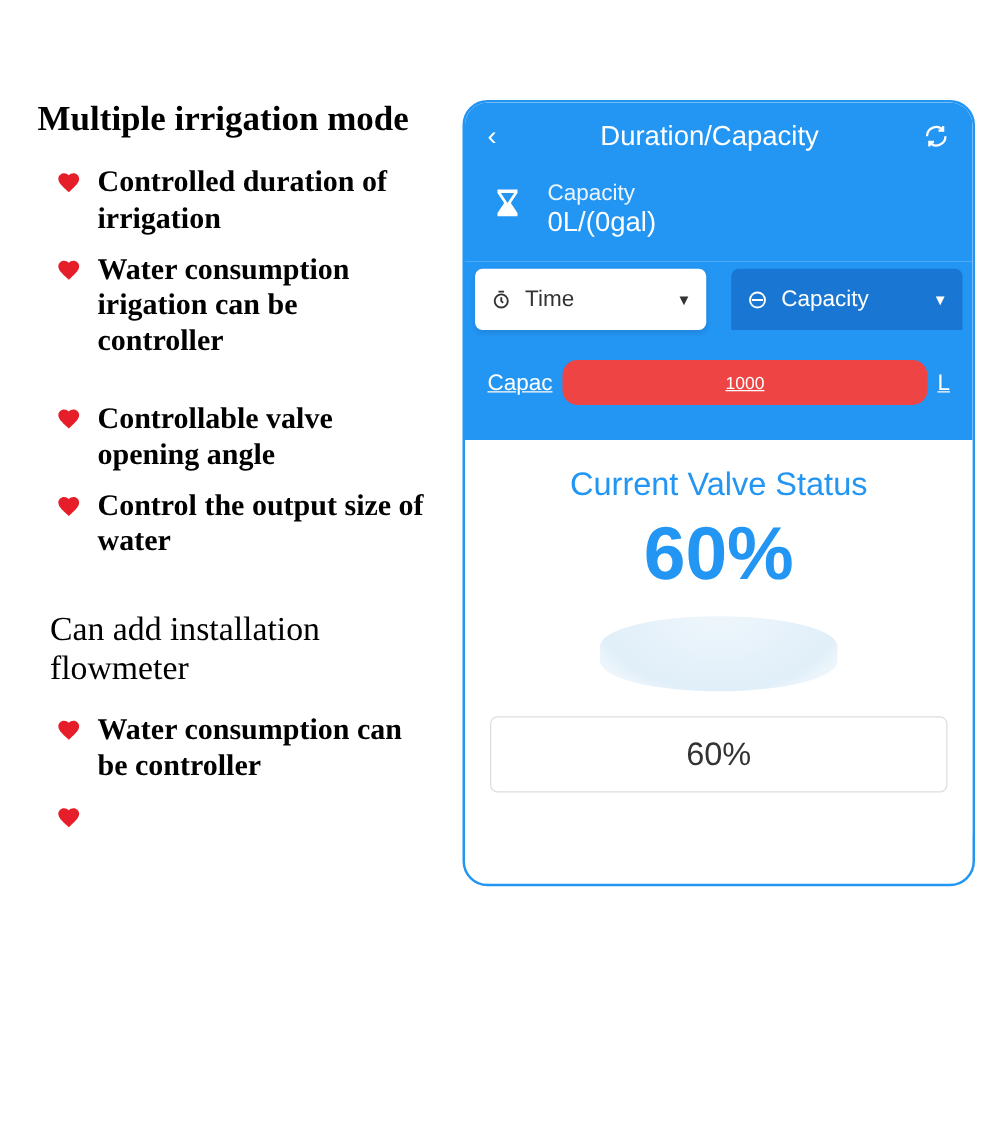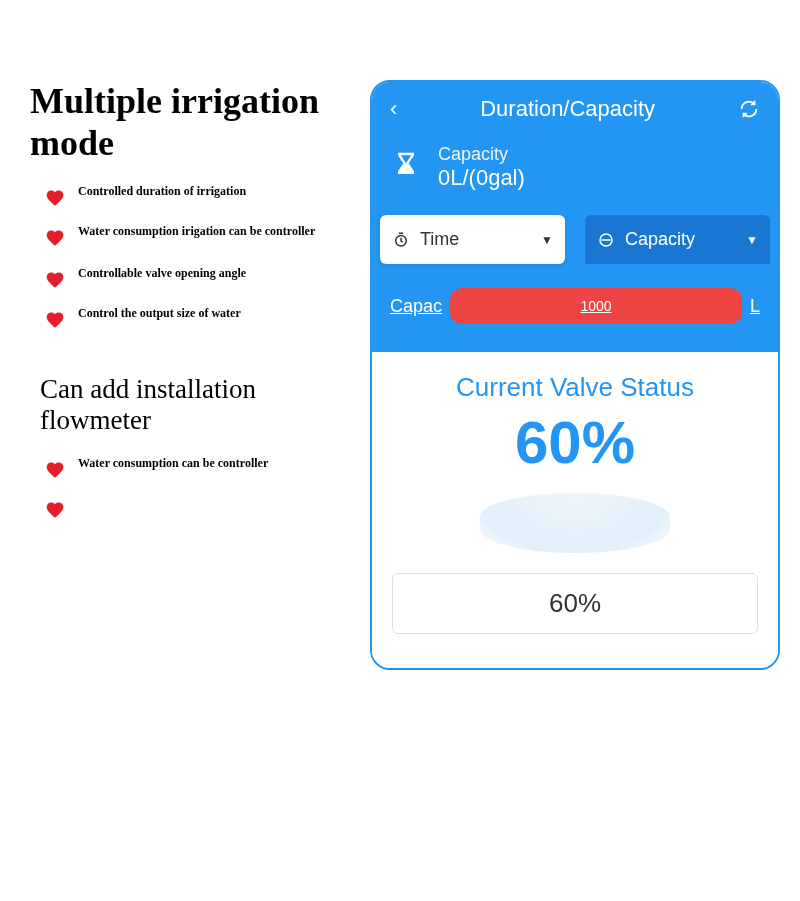--- a/index.html
+++ b/index.html
@@ -14,21 +14,21 @@
       display: flex;
       gap: 20px;
       padding: 80px 20px 20px 30px;
     }
     .left-col {
       flex: 1;
       padding-right: 10px;
     }
     .section-title {
       font-family: 'Times New Roman', Times, serif;
-      font-size: 36px;
+      font-size: 28px;
       font-weight: bold;
       color: #000;
       margin-bottom: 20px;
     }
     .bullet-list {
       margin-bottom: 40px;
     }
     .bullet-item {
       display: flex;
       align-items: flex-start;
@@ -40,21 +40,21 @@
       flex-shrink: 0;
       margin-top: 4px;
     }
     .heart-icon svg {
       width: 22px;
       height: 20px;
       fill: #e61e2a;
     }
     .bullet-text {
       font-family: 'Times New Roman', Times, serif;
-      font-size: 12px;
+      font-size: 24px;
       font-weight: bold;
       color: #000;
       line-height: 1.2;
     }
     .second-section-title {
       font-family: 'Times New Roman', Times, serif;
       font-size: 27px;
       font-weight: normal;
       color: #000;
       margin-bottom: 20px;
@@ -249,21 +249,21 @@
               <path d="M12 21.35l-1.45-1.32C5.4 15.36 2 12.28 2 8.5 2 5.42 4.42 3 7.5 3c1.74 0 3.41.81 4.5 2.09C13.09 3.81 14.76 3 16.5 3 19.58 3 22 5.42 22 8.5c0 3.78-3.4 6.86-8.55 11.54L12 21.35z"></path>
             </svg></span>
         <span class="bullet-text">Controlled duration of irrigation</span>
       </div>
       <div class="bullet-item">
         <span class="heart-icon"><svg viewBox="0 0 24 24">
               <path d="M12 21.35l-1.45-1.32C5.4 15.36 2 12.28 2 8.5 2 5.42 4.42 3 7.5 3c1.74 0 3.41.81 4.5 2.09C13.09 3.81 14.76 3 16.5 3 19.58 3 22 5.42 22 8.5c0 3.78-3.4 6.86-8.55 11.54L12 21.35z"></path>
             </svg></span>
         <span class="bullet-text">Water consumption irigation can be controller</span>
       </div>
-      <div class="bullet-item" style="margin-top:14px">
+      <div class="bullet-item" style="margin-top:33px">
         <span class="heart-icon"><svg viewBox="0 0 24 24">
               <path d="M12 21.35l-1.45-1.32C5.4 15.36 2 12.28 2 8.5 2 5.42 4.42 3 7.5 3c1.74 0 3.41.81 4.5 2.09C13.09 3.81 14.76 3 16.5 3 19.58 3 22 5.42 22 8.5c0 3.78-3.4 6.86-8.55 11.54L12 21.35z"></path>
             </svg></span>
         <span class="bullet-text">Controllable valve opening angle</span>
       </div>
       <div class="bullet-item">
         <span class="heart-icon"><svg viewBox="0 0 24 24">
               <path d="M12 21.35l-1.45-1.32C5.4 15.36 2 12.28 2 8.5 2 5.42 4.42 3 7.5 3c1.74 0 3.41.81 4.5 2.09C13.09 3.81 14.76 3 16.5 3 19.58 3 22 5.42 22 8.5c0 3.78-3.4 6.86-8.55 11.54L12 21.35z"></path>
             </svg></span>
         <span class="bullet-text">Control the output size of water</span>

